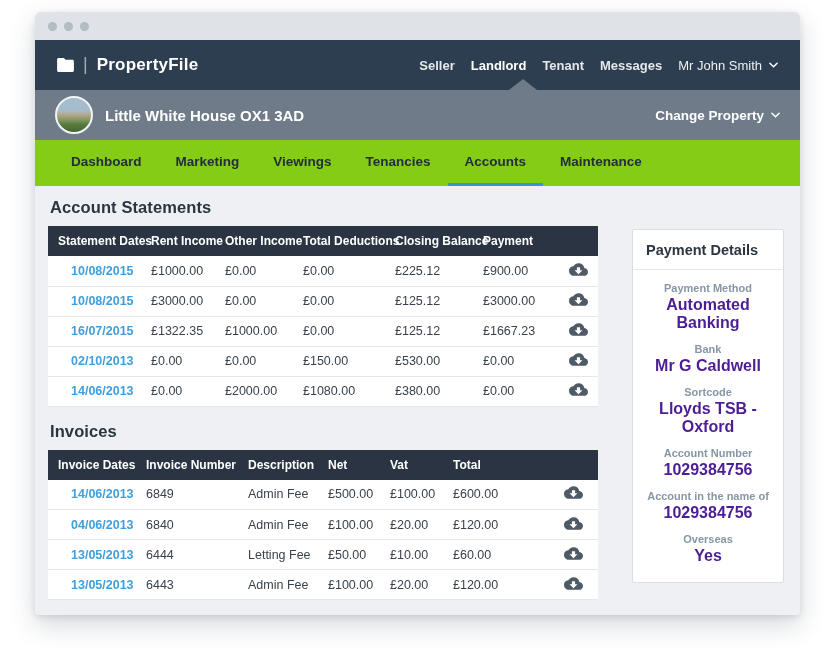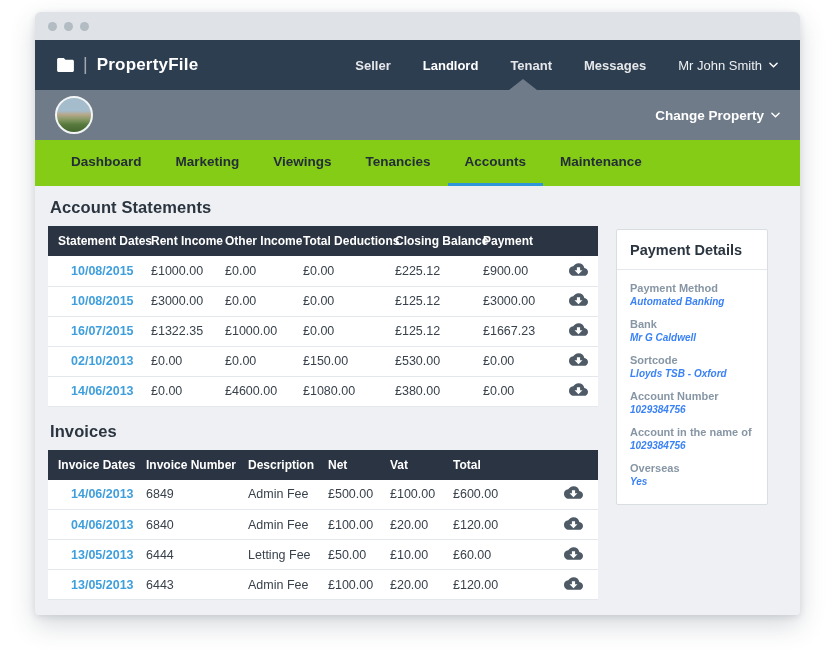--- a/index.html
+++ b/index.html
@@ -21,55 +21,55 @@
     background:var(--content);
   }
   
   .titlebar{height:28px;background:#dfe3e7;display:flex;align-items:center;padding-left:13px;gap:7px;}
   .dot{width:9px;height:9px;border-radius:50%;background:#b3bbc3;}
   
   .navbar{height:50px;background:var(--navbar);display:flex;align-items:center;padding:0 22px;color:#fff;}
   .brand{display:flex;align-items:center;gap:9px;}
   .brand .sep{color:rgba(255,255,255,.55);font-size:18px;font-weight:300;transform:translateY(-1px);}
   .brand .name{font-size:17px;font-weight:700;letter-spacing:.2px;}
-  .nav-items{margin-left:auto;display:flex;align-items:center;gap:32px;}
+  .nav-items{margin-left:auto;display:flex;align-items:center;gap:16px;}
   .nav-link{font-size:13px;font-weight:600;color:rgba(255,255,255,.88);cursor:pointer;}
   .nav-link.active{color:#fff;font-weight:700;}
   .nav-user{display:flex;align-items:center;gap:7px;font-size:13px;font-weight:400;color:rgba(255,255,255,.92);cursor:pointer;}
   
   .propbar{height:50px;background:var(--propbar);display:flex;align-items:center;padding:0 20px;position:relative;color:#fff;}
   .propbar .pointer{position:absolute;top:-11px;left:474px;width:0;height:0;
     border-left:14px solid transparent;border-right:14px solid transparent;border-bottom:11px solid var(--propbar);}
   .avatar{width:38px;height:38px;border-radius:50%;border:2px solid #f2f4f5;margin-right:12px;
     background:linear-gradient(180deg,#a4bccb 0%,#a4bccb 38%,#b7a88d 48%,#8a9a67 62%,#577a3e 78%,#45652f 100%);}
   .prop-name{font-size:15px;font-weight:700;}
   .change-prop{margin-left:auto;display:flex;align-items:center;gap:7px;font-size:13.5px;font-weight:700;cursor:pointer;}
   
   .tabbar{height:46px;background:#84cc16;display:flex;align-items:stretch;padding-left:19px;}
   .tab{display:flex;align-items:center;padding:0 17px;font-size:13.5px;font-weight:700;color:#242e38;cursor:pointer;border-bottom:3px solid transparent;}
   .tab.active{border-bottom-color:var(--accent);}
   
-  .content{height:429px;background:var(--content);padding:0 13px;display:flex;gap:18px;overflow:hidden;}
+  .content{height:429px;background:var(--content);padding:0 13px;display:flex;gap:34px;overflow:hidden;}
   .main-col{width:550px;flex:0 0 550px;}
   h2.section{font-size:16.5px;font-weight:700;color:#2b3540;margin:12px 0 9px 2px;letter-spacing:.1px;}
   table.data{width:550px;border-collapse:collapse;table-layout:fixed;background:#fff;font-size:12.5px;color:#39424c;}
   table.data thead th{background:var(--thead);color:#fff;font-size:12px;font-weight:700;text-align:left;height:30px;padding:0 0 0 10px;white-space:nowrap;margin-left:28px;}
   table.data tbody td{height:30px;padding:0 0 0 10px;border-bottom:1px solid #e4e8ec;background:#fff;white-space:nowrap;overflow:hidden;}
   table.data a.datelink{color:var(--link);font-weight:700;text-decoration:none;cursor:pointer;margin-left:13px;}
   td.icon-cell{text-align:center;padding:0 4px 0 0 !important;}
   .dl-icon{display:inline-block;cursor:pointer;line-height:0;}
   .dl-icon svg{fill:#4e5a66;}
   
   .side-col{flex:1;padding-top:43px;}
   .panel{background:#fff;border:1px solid #d9dee3;border-radius:2px;width:152px;}
   .panel-title{font-size:14.5px;font-weight:700;color:#2b3540;padding:12px 13px 11px;border-bottom:1px solid #e4e8ec;}
   .panel-body{padding:12px 13px 6px;}
-  .field{margin-bottom:11px;}
+  .field{margin-bottom:11px;text-align:center;}
   .field .lbl{font-size:11px;font-weight:600;color:#8796a5;margin-bottom:2px;}
-  .field .val{font-size:10px;font-weight:600;color:#3b82f6;font-style:italic;}
+  .field .val{font-size:16px;font-weight:600;color:#4c1d95;}
 </style>
 </head>
 <body>
 
 <div class="stage">
   <div class="window">
 
     <div class="titlebar">
       <span class="dot"></span>
       <span class="dot"></span>
@@ -98,20 +98,21 @@
                 <path d="M1 1l4 4 4-4" stroke="#fff" stroke-width="1.6" fill="none" stroke-linecap="round"></path>
               </svg>
           </span>
         </span>
       </div>
     </div>
 
     <div class="propbar">
       <span class="pointer"></span>
       <span class="avatar"></span>
+      <span class="prop-name">Little White House OX1 3AD</span>
       <span class="change-prop">
         <span>Change Property</span>
         <span style="line-height:0;">
           <svg width="9" height="6" viewBox="0 0 10 6">
               <path d="M1 1l4 4 4-4" stroke="#fff" stroke-width="1.6" fill="none" stroke-linecap="round"></path>
             </svg>
         </span>
       </span>
     </div>
 
@@ -211,21 +212,21 @@
                     <svg width="19" height="13" viewBox="0 0 24 16">
                       <path d="M19.35 6.04A7.49 7.49 0 0 0 12 0C9.11 0 6.6 1.64 5.35 4.04A5.994 5.994 0 0 0 0 10c0 3.31 2.69 6 6 6h13c2.76 0 5-2.24 5-5 0-2.64-2.05-4.78-4.65-4.96zM17 9l-5 5-5-5h3V5h4v4h3z"></path>
                     </svg>
                   </span>
                 </td>
               </tr>
 
               <tr>
                 <td><a class="datelink">14/06/2013</a></td>
                 <td>£0.00</td>
-                <td>£4600.00</td>
+                <td>£2000.00</td>
                 <td>£1080.00</td>
                 <td>£380.00</td>
                 <td>£0.00</td>
                 <td class="icon-cell">
                   <span class="dl-icon">
                     <svg width="19" height="13" viewBox="0 0 24 16">
                       <path d="M19.35 6.04A7.49 7.49 0 0 0 12 0C9.11 0 6.6 1.64 5.35 4.04A5.994 5.994 0 0 0 0 10c0 3.31 2.69 6 6 6h13c2.76 0 5-2.24 5-5 0-2.64-2.05-4.78-4.65-4.96zM17 9l-5 5-5-5h3V5h4v4h3z"></path>
                     </svg>
                   </span>
                 </td>

